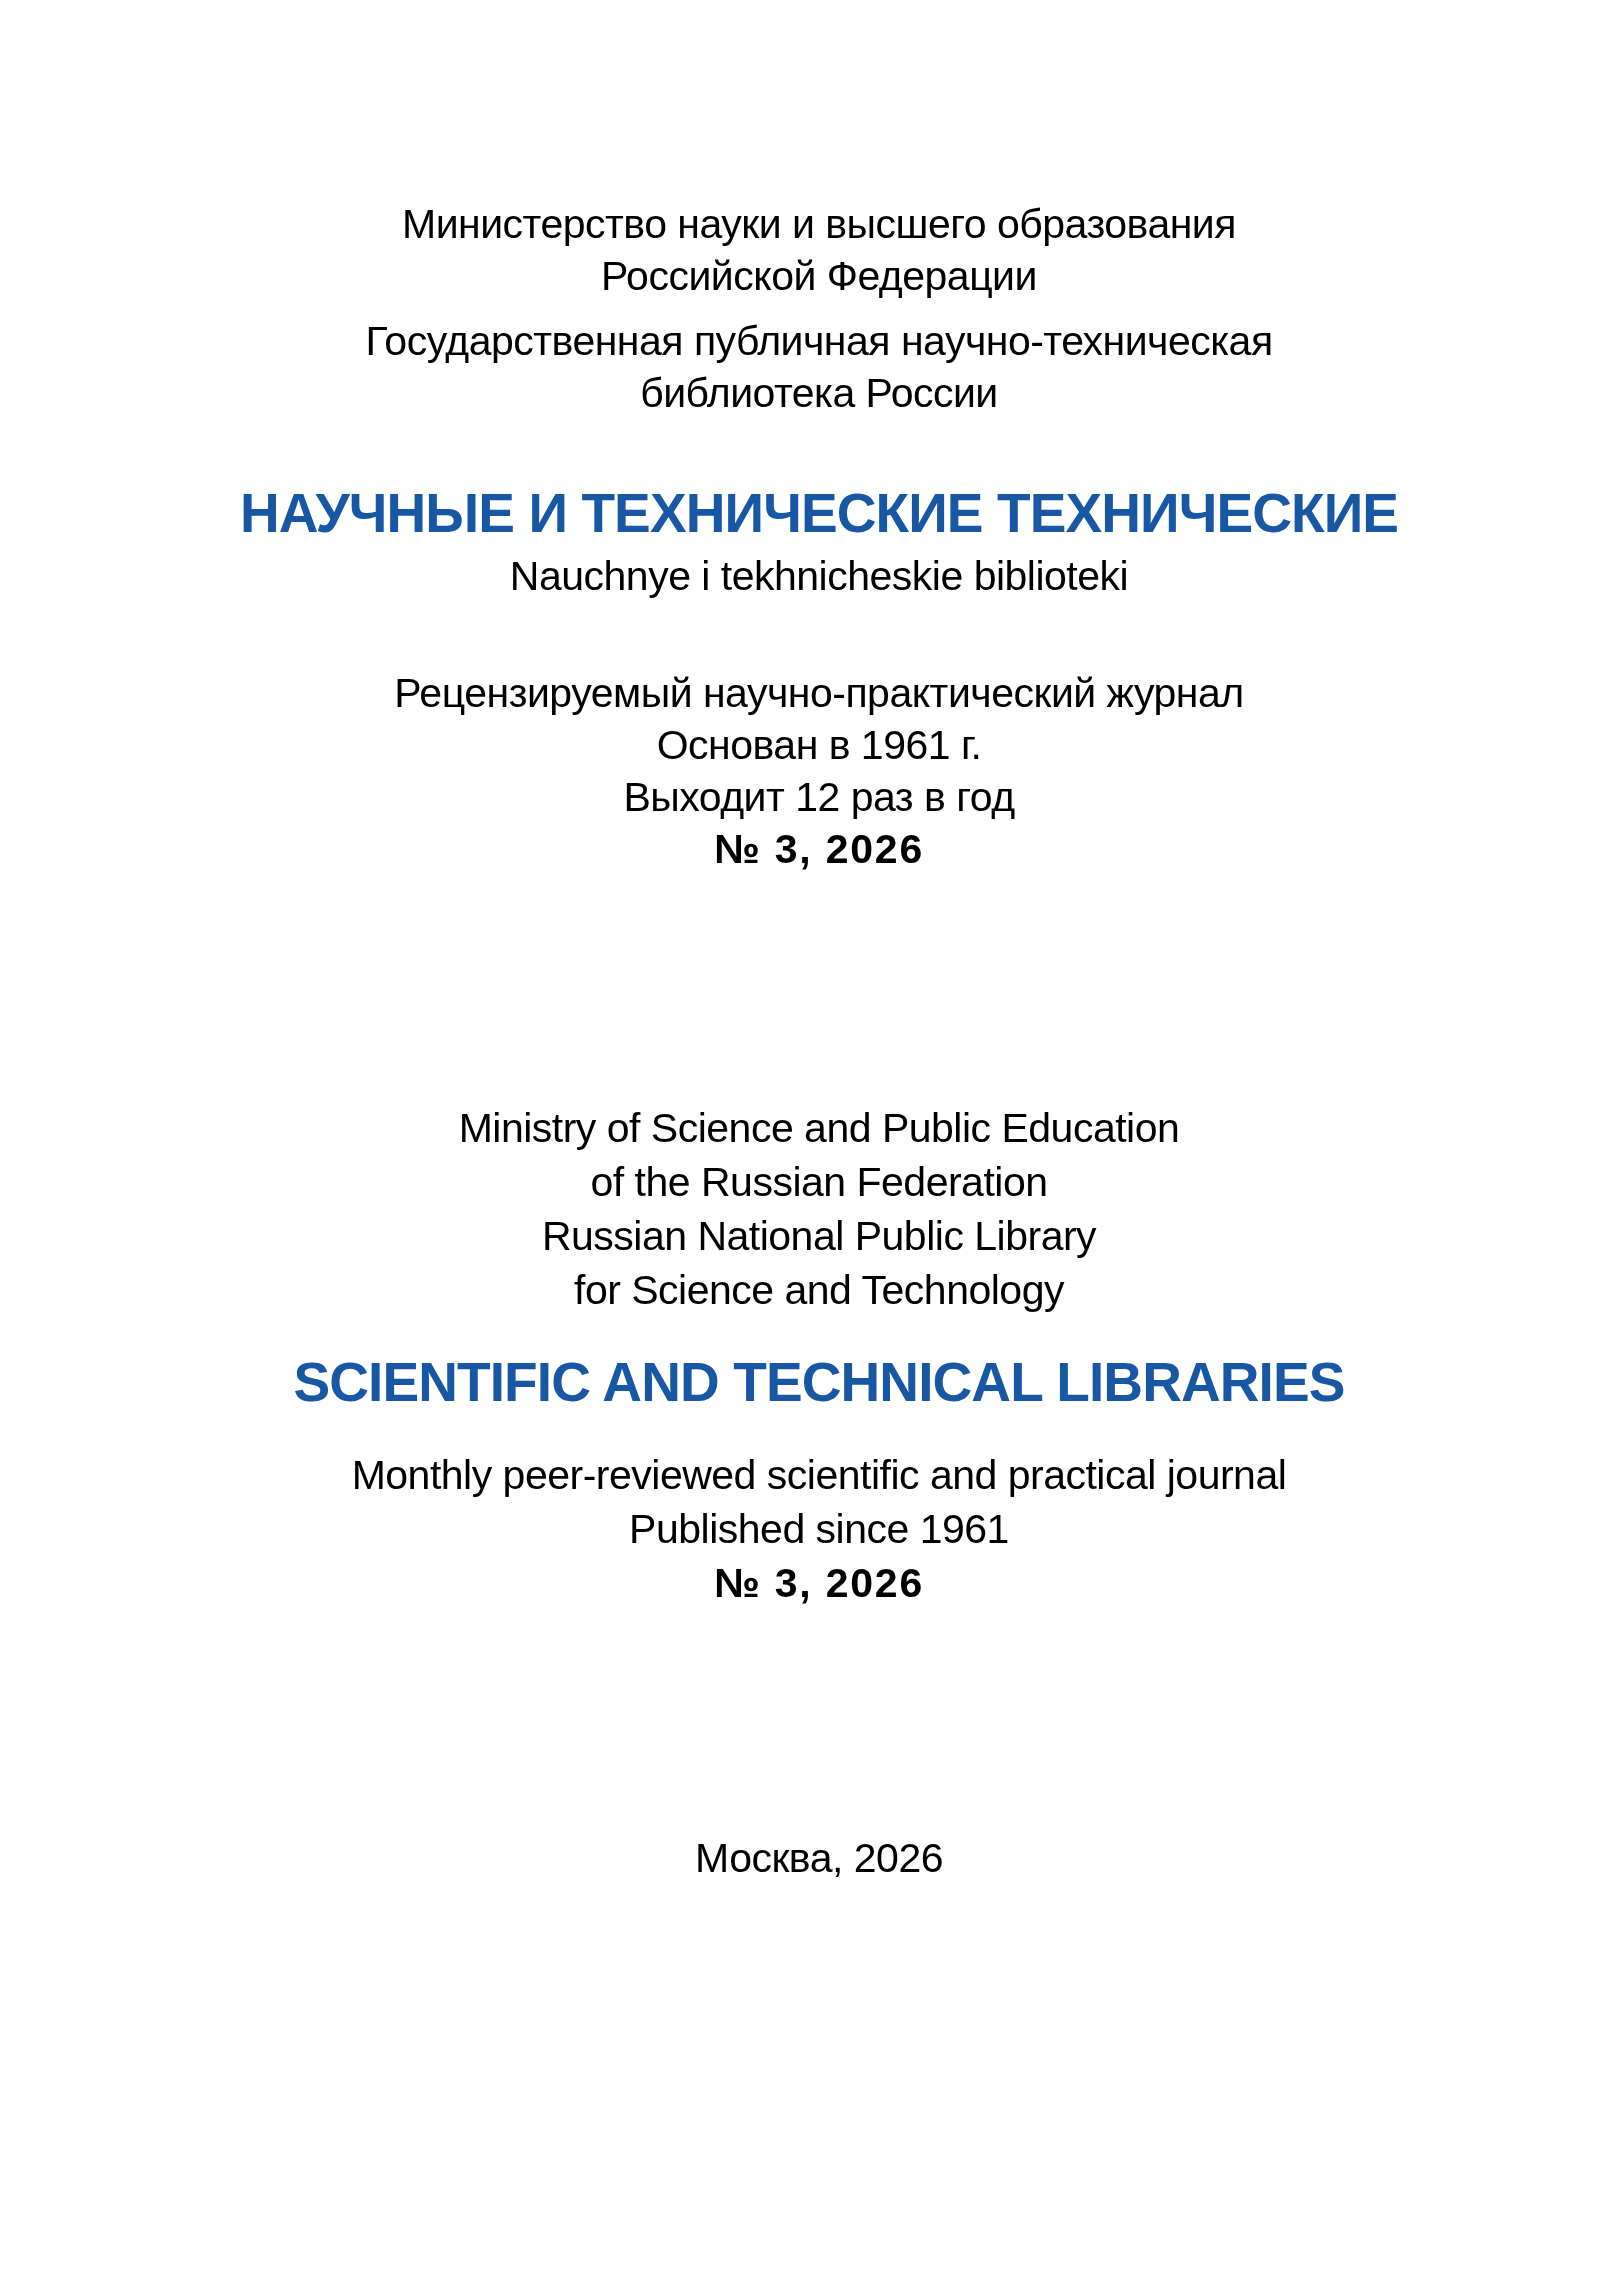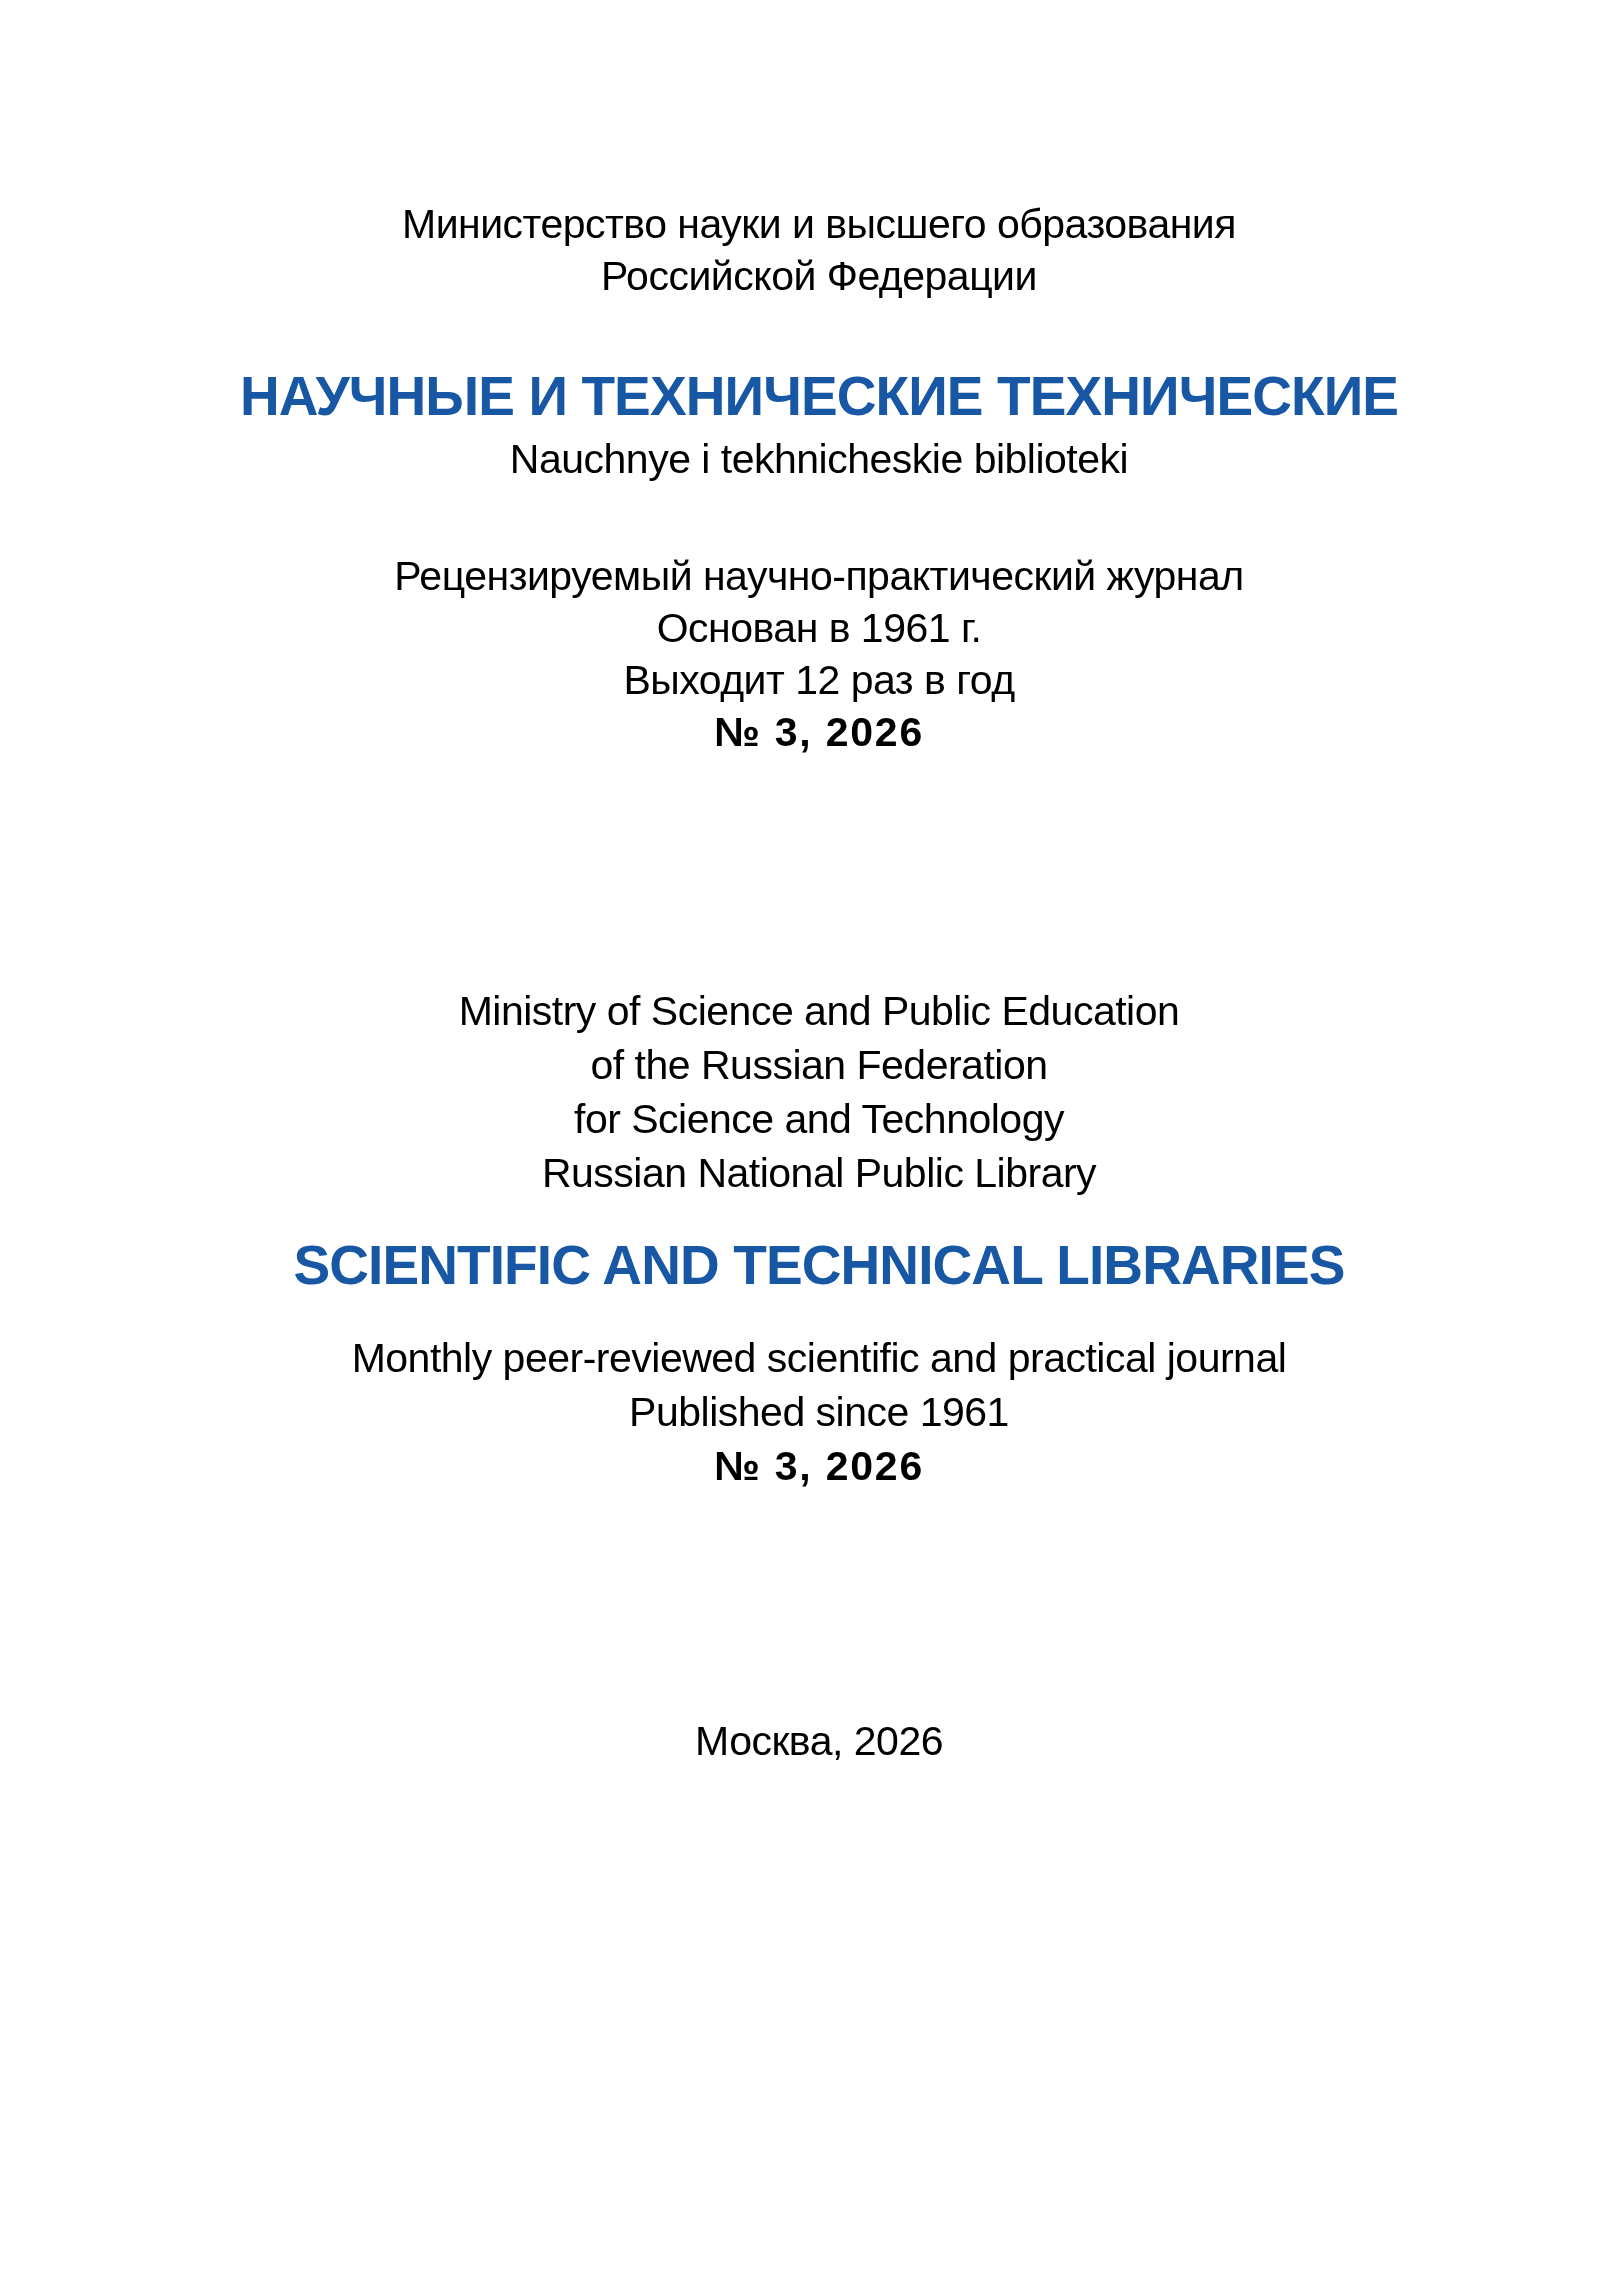--- a/index.html
+++ b/index.html
@@ -55,37 +55,41 @@
 <body>
 
 <div class="page">
   <div class="content">
 
     <div class="t-body b-ru-ministry">
       <div>Министерство науки и высшего образования</div>
       <div>Российской Федерации</div>
     </div>
 
+    <div class="t-body b-ru-library">
+      <div>Государственная публичная научно-техническая</div>
+      <div>библиотека России</div>
+    </div>
 
     <div class="t-title b-ru-title">НАУЧНЫЕ И ТЕХНИЧЕСКИЕ ТЕХНИЧЕСКИЕ</div>
 
     <div class="t-body b-translit">Nauchnye i tekhnicheskie biblioteki</div>
 
     <div class="t-body b-ru-info">
       <div>Рецензируемый научно-практический журнал</div>
       <div>Основан в 1961 г.</div>
       <div>Выходит 12 раз в год</div>
       <div class="bold issue">№ 3, 2026</div>
     </div>
 
     <div class="t-en b-en-ministry">
       <div>Ministry of Science and Public Education</div>
       <div>of the Russian Federation</div>
+      <div>Russian National Public Library</div>
       <div>for Science and Technology</div>
-      <div>Russian National Public Library</div>
     </div>
 
     <div class="t-title b-en-title">SCIENTIFIC AND TECHNICAL LIBRARIES</div>
 
     <div class="t-en b-en-info">
       <div>Monthly peer-reviewed scientific and practical journal</div>
       <div>Published since 1961</div>
       <div class="bold issue">№ 3, 2026</div>
     </div>
 

